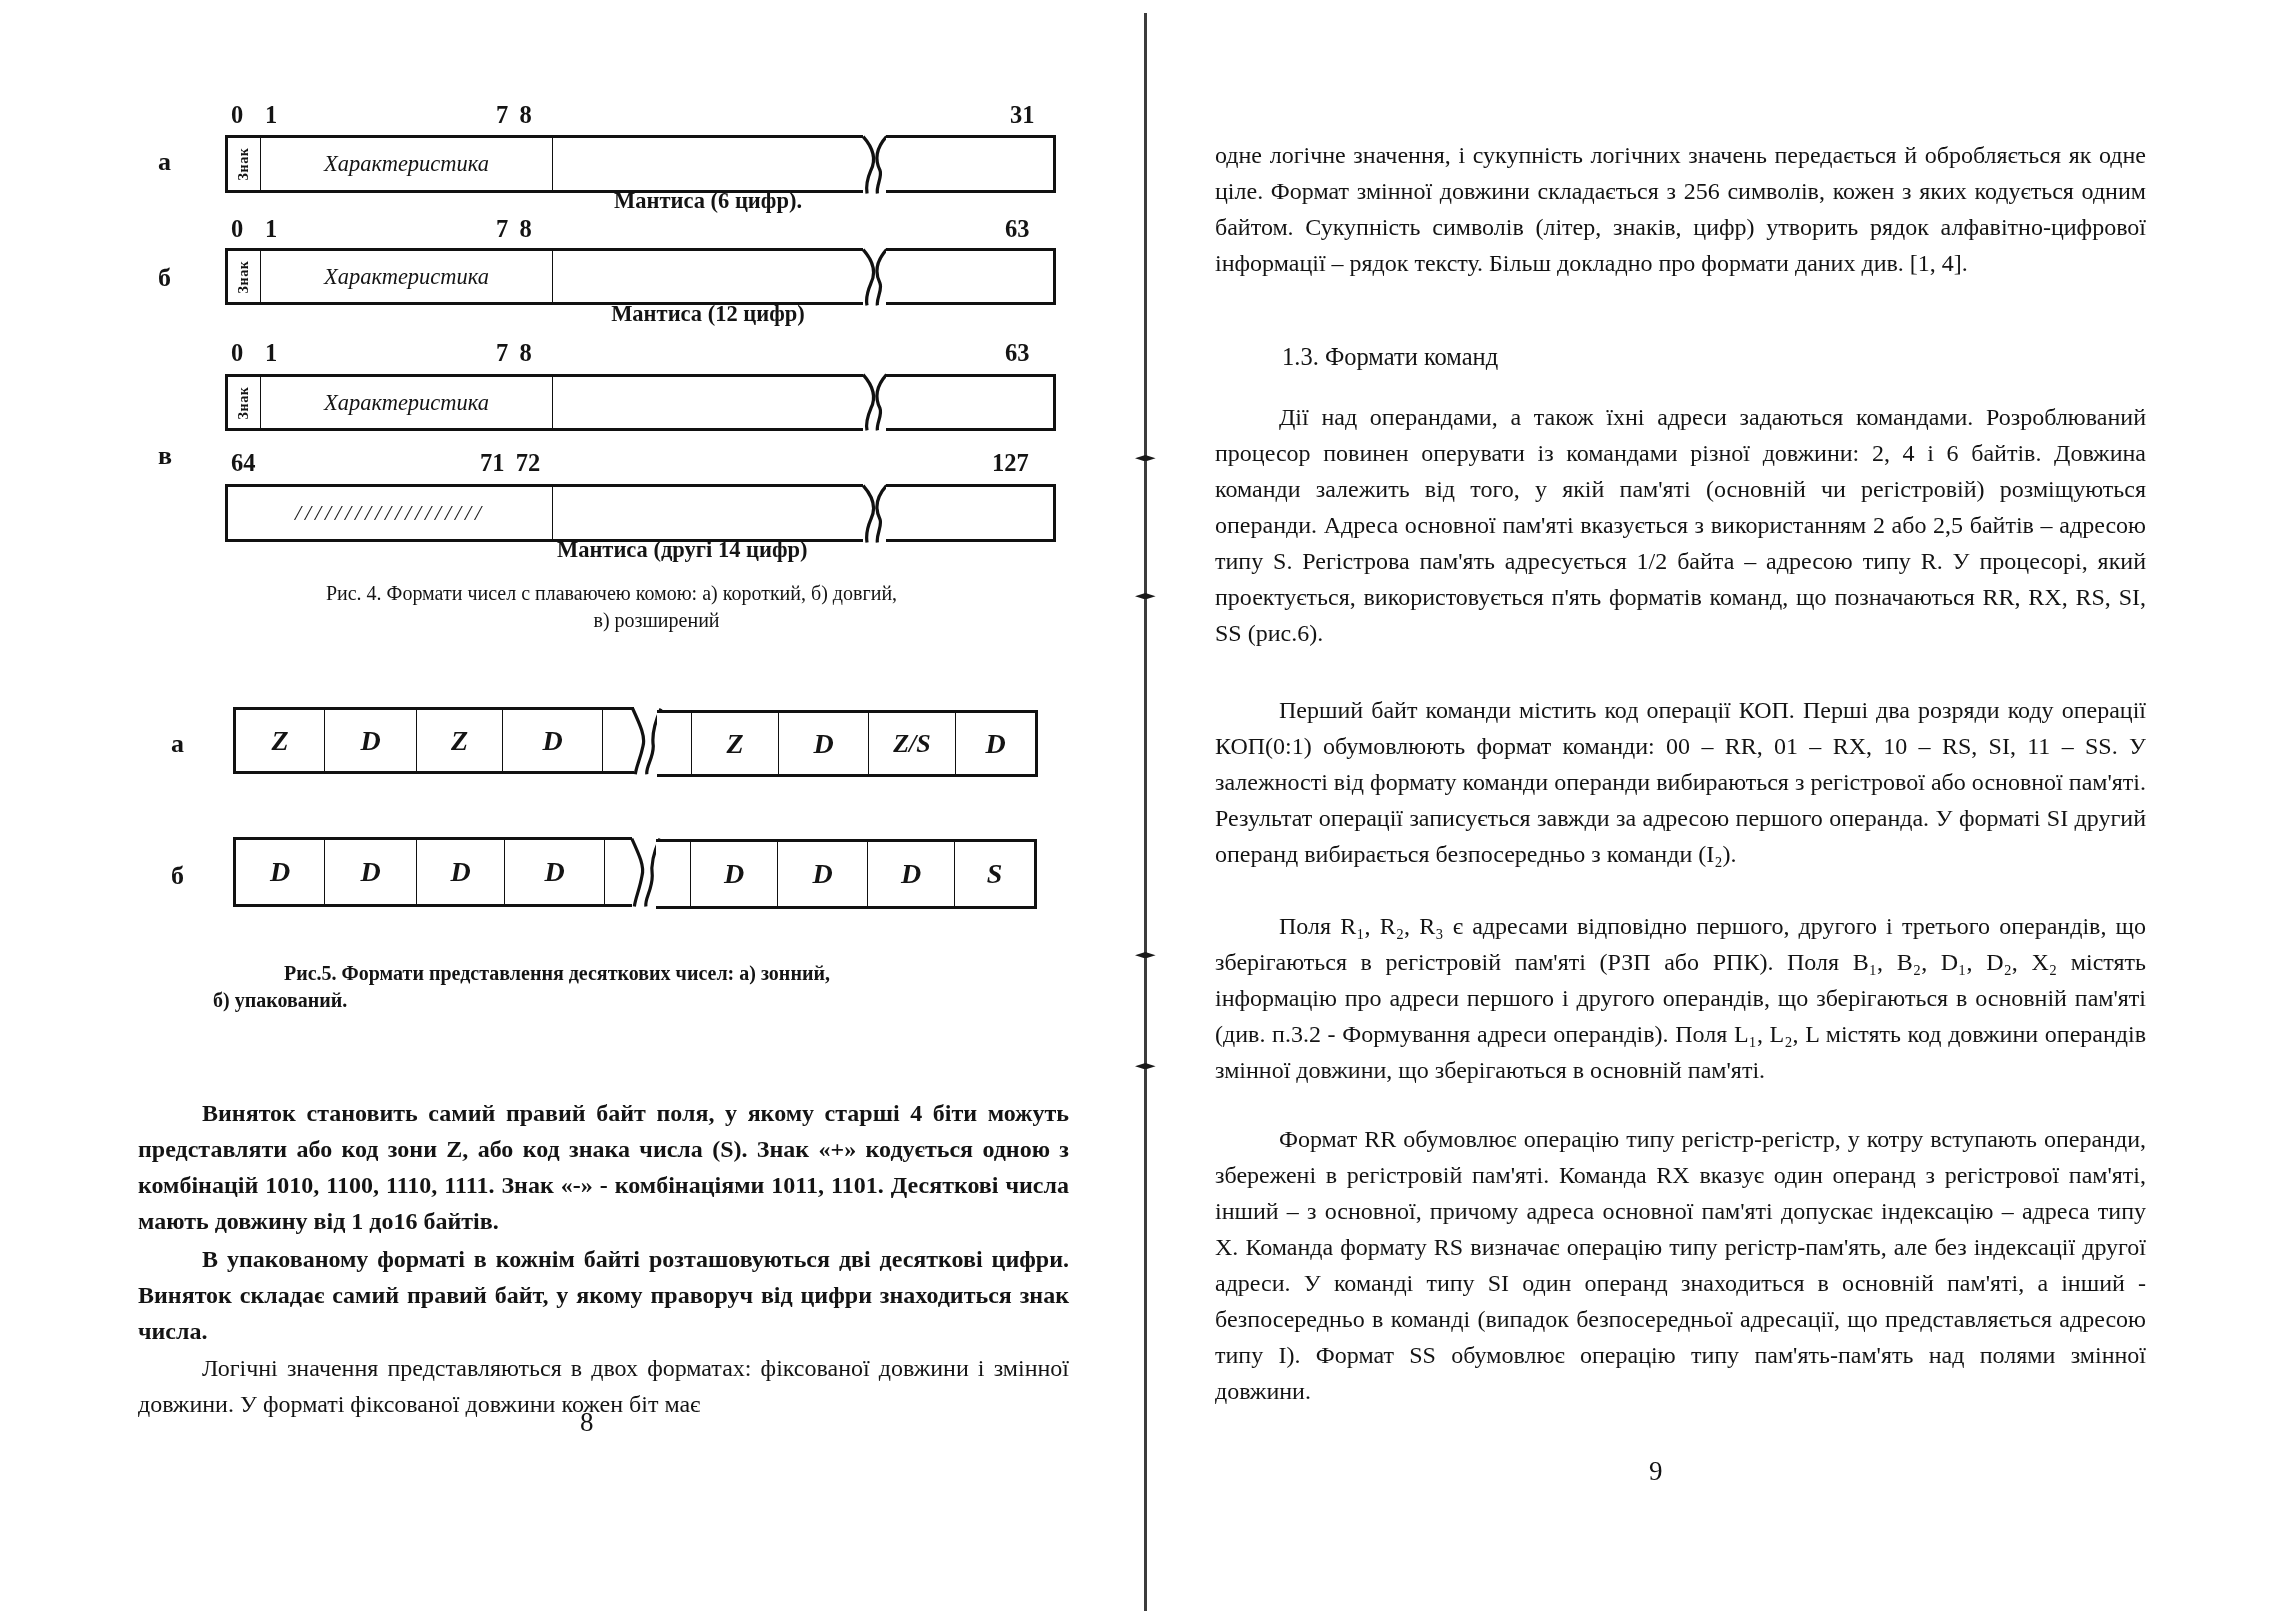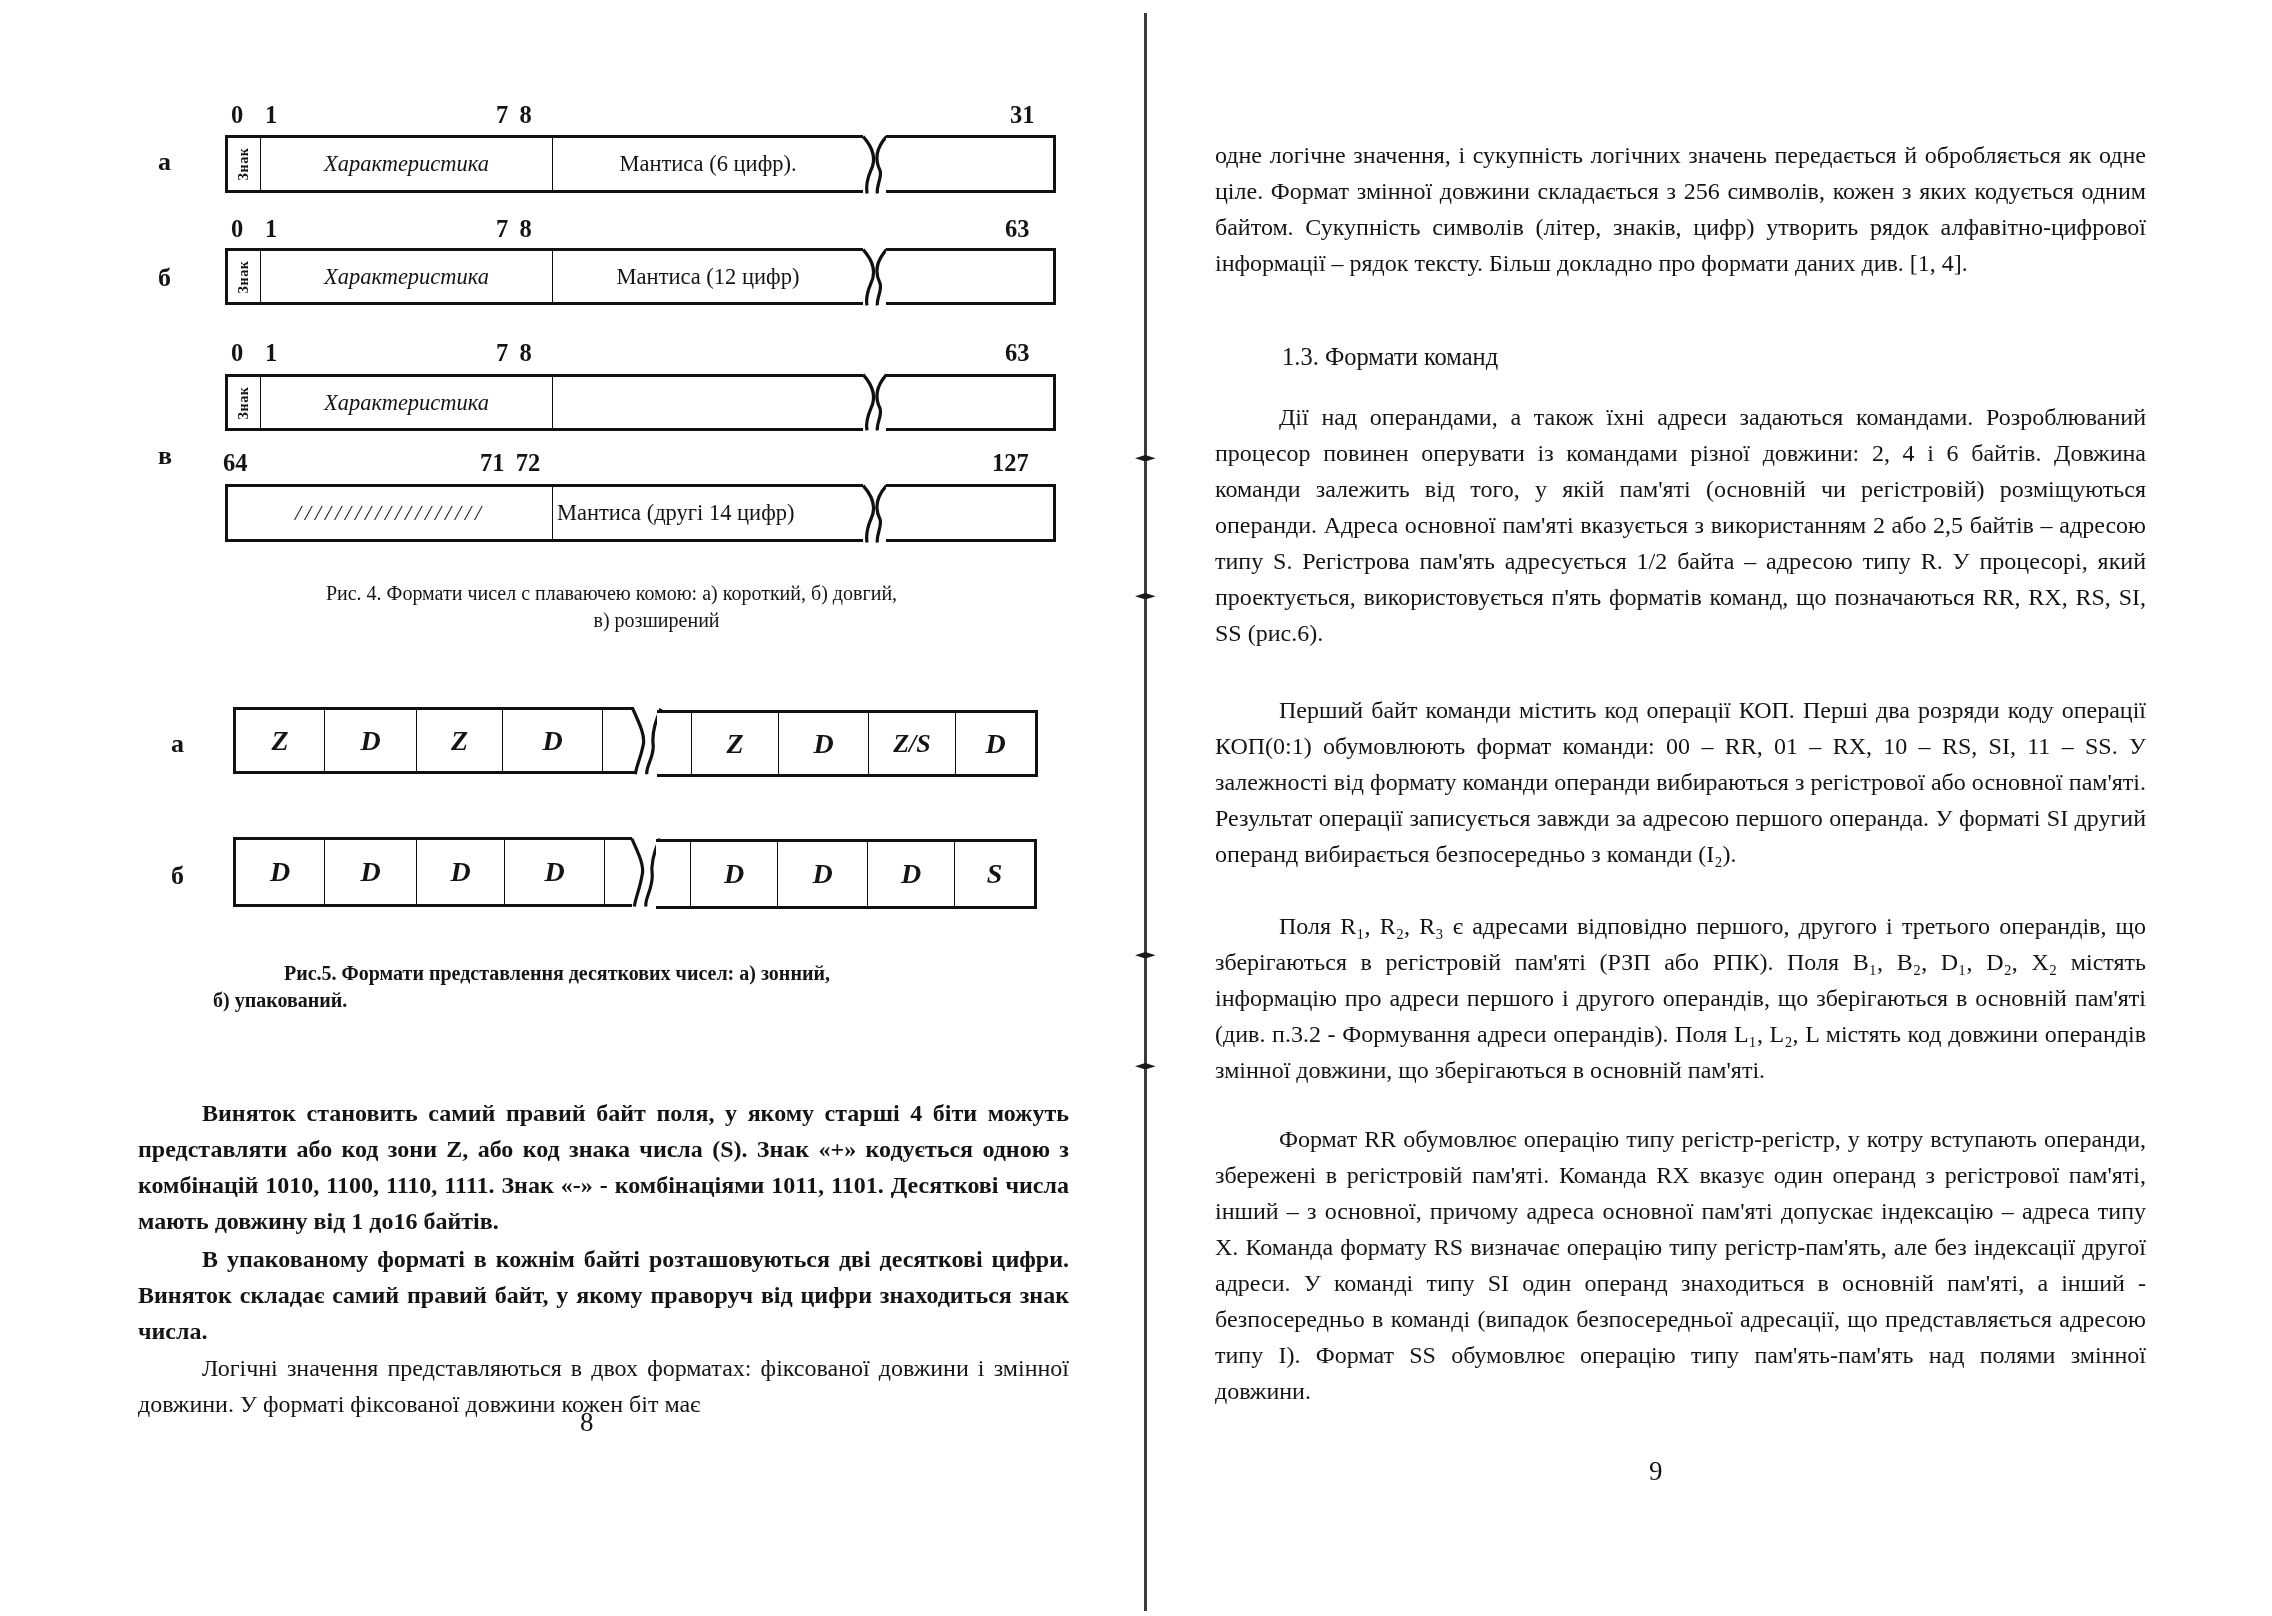--- a/index.html
+++ b/index.html
@@ -26,21 +26,21 @@
     display:flex; background:#fff;
   }
   .cell {
     border-right:1.9px solid #111; box-sizing:border-box; display:flex;
     align-items:center; justify-content:center; height:100%;
     font-size:22.5px; white-space:nowrap; overflow:hidden;
   }
   .cell.sign { width:33px; font-size:14px; font-weight:bold; }
   .cell.sign span { transform:rotate(-90deg); display:inline-block; letter-spacing:0.6px; }
   .cell.char { width:292px; font-style:italic; }
-  .cell.mant { flex:1; border-right:none; font-weight:normal; }
+  .cell.mant { flex:1; border-right:none; font-weight:bold;margin-top:37px; }
   .cell.hatch { width:325px; font-style:italic; letter-spacing:3.9px; font-size:22px; }
   .tail {
     position:absolute; border:3.2px solid #111; border-left:none; box-sizing:border-box; background:#fff;
   }
   svg.brk { position:absolute; overflow:visible; }
   .caption { position:absolute; font-size:20px; line-height:1.35; text-align:center; }
   .dcell {
     font-size:28px; font-style:italic; font-weight:bold; width:97px;
   }
   .para {
@@ -102,21 +102,21 @@
       </div>
     <div class="cell char">Характеристика</div>
   </div>
   <svg class="brk" style="left:854px;top:372px" width="39" height="61" viewBox="0 0 60 94">
     <path d="M14 4 C30 22,34 40,26 56 C20 70,18 80,20 90" stroke="#111" stroke-width="5" fill="none"></path>
     <path d="M50 4 C34 22,32 40,40 56 C44 66,34 80,36 90" stroke="#111" stroke-width="5" fill="none"></path>
   </svg>
   <div class="tail" style="left:886px;top:374px;width:170px;height:57px"></div>
 
   <div class="rowlbl" style="left:158px;top:443px">в</div>
-  <div class="bitlbl" style="left:223px;top:451px">64</div>
+  <div class="bitlbl" style="left:231px;top:451px">64</div>
   <div class="bitlbl" style="left:480px;top:451px;word-spacing:5.2px">71 72</div>
   <div class="bitlbl" style="left:992px;top:451px">127</div>
   <div class="box" style="left:225px;top:484px;width:638px;height:58px">
     <div class="cell hatch">///////////////////</div>
     <div class="cell mant" style="justify-content:flex-start;padding-left:3.9px">Мантиса (другі 14 цифр)</div>
   </div>
   <svg class="brk" style="left:854px;top:483px" width="39" height="62" viewBox="0 0 60 96">
     <path d="M14 4 C30 22,34 40,26 56 C20 70,18 80,20 92" stroke="#111" stroke-width="5" fill="none"></path>
     <path d="M50 4 C34 22,32 40,40 56 C44 66,34 80,36 92" stroke="#111" stroke-width="5" fill="none"></path>
   </svg>

